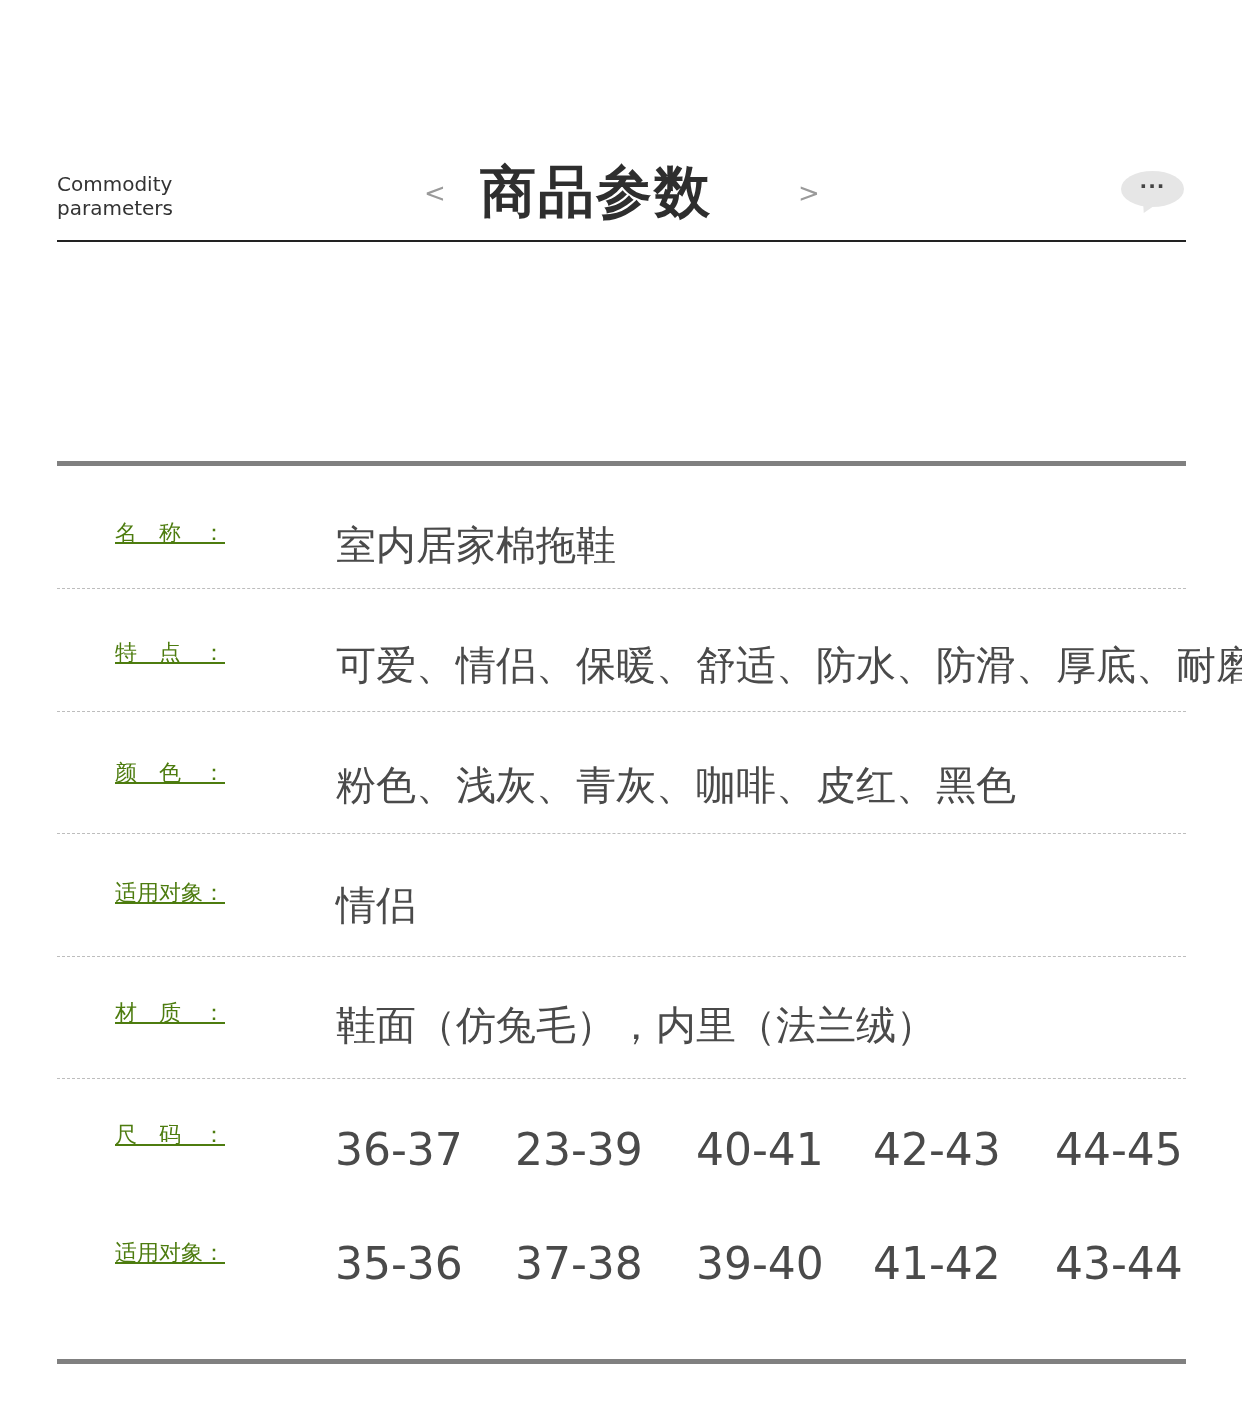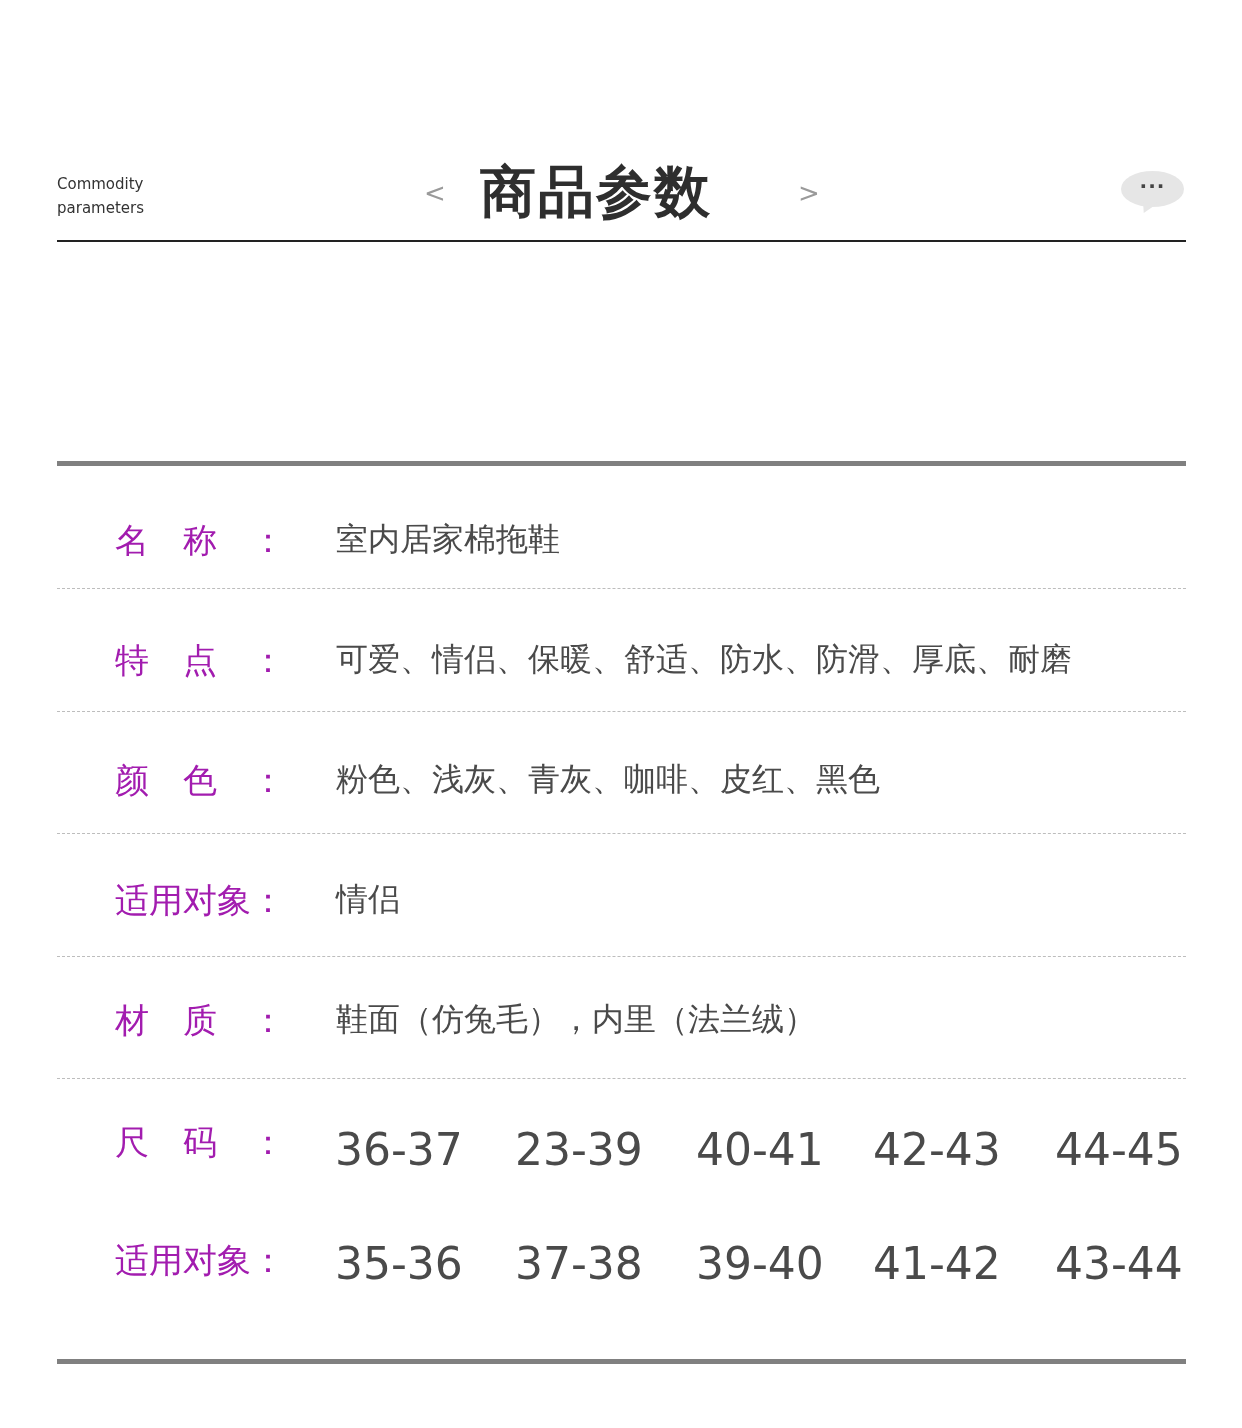--- a/index.html
+++ b/index.html
@@ -1,30 +1,30 @@
 <!DOCTYPE html>
 <html><head>
 <meta charset="utf-8">
 <style>
   html, body { margin:0; padding:0; background:#ffffff; }
   body { width:1242px; height:1428px; position:relative; overflow:hidden;
          font-family:"DejaVu Sans", "Liberation Sans", sans-serif; color:#4a4a4a; }
-  .en-title { position:absolute; left:57px; top:172px; font-size:15px; line-height:24px; color:#333; }
+  .en-title { position:absolute; left:57px; top:172px; font-size:20px; line-height:24px; color:#333; }
   .nav-prev { position:absolute; left:424px; top:178px; font-size:26px; color:#9a9a9a; }
   .nav-next { position:absolute; left:798px; top:178px; font-size:26px; color:#9a9a9a; }
   .cn-title { position:absolute; left:480px; top:152px; font-size:56px; font-weight:bold; color:#2e2e2e; letter-spacing:2px; line-height:80px; }
   .bubble { position:absolute; left:1121px; top:171px; width:63px; height:36px; background:#e6e6e6; border-radius:50%; }
   .bubble-tail { position:absolute; left:1140px; top:200px; width:0; height:0;
                  border-left:6px solid transparent; border-right:10px solid transparent; border-top:14px solid #e6e6e6; transform:rotate(20deg); }
   .bubble-dots { position:absolute; left:1121px; top:174px; width:63px; text-align:center; font-size:20px; font-weight:bold; color:#444; letter-spacing:1px; line-height:24px; }
   .header-line { position:absolute; left:57px; top:240px; width:1129px; height:2px; background:#222; }
   .thick-line { position:absolute; left:57px; width:1129px; height:5px; background:#808080; }
   .dash-line { position:absolute; left:57px; width:1129px; border-top:1px dashed #bdbdbd; }
-  .label { position:absolute; left:115px; font-size:34px; color:#a21caf; white-space:pre; }
-  .value { position:absolute; left:336px; font-size:32px; color:#4a4a4a; white-space:pre; }
+  .label { position:absolute; left:115px; font-size:22px; color:#4d7c0f; white-space:pre;text-decoration:underline; }
+  .value { position:absolute; left:336px; font-size:40px; color:#4a4a4a; white-space:pre; }
   .size-cell { position:absolute; font-size:44px; color:#4a4a4a; }
 </style>
 </head>
 <body>
 
 <div>
   <div class="en-title">
     <div>Commodity</div>
     <div>parameters</div>
   </div>

